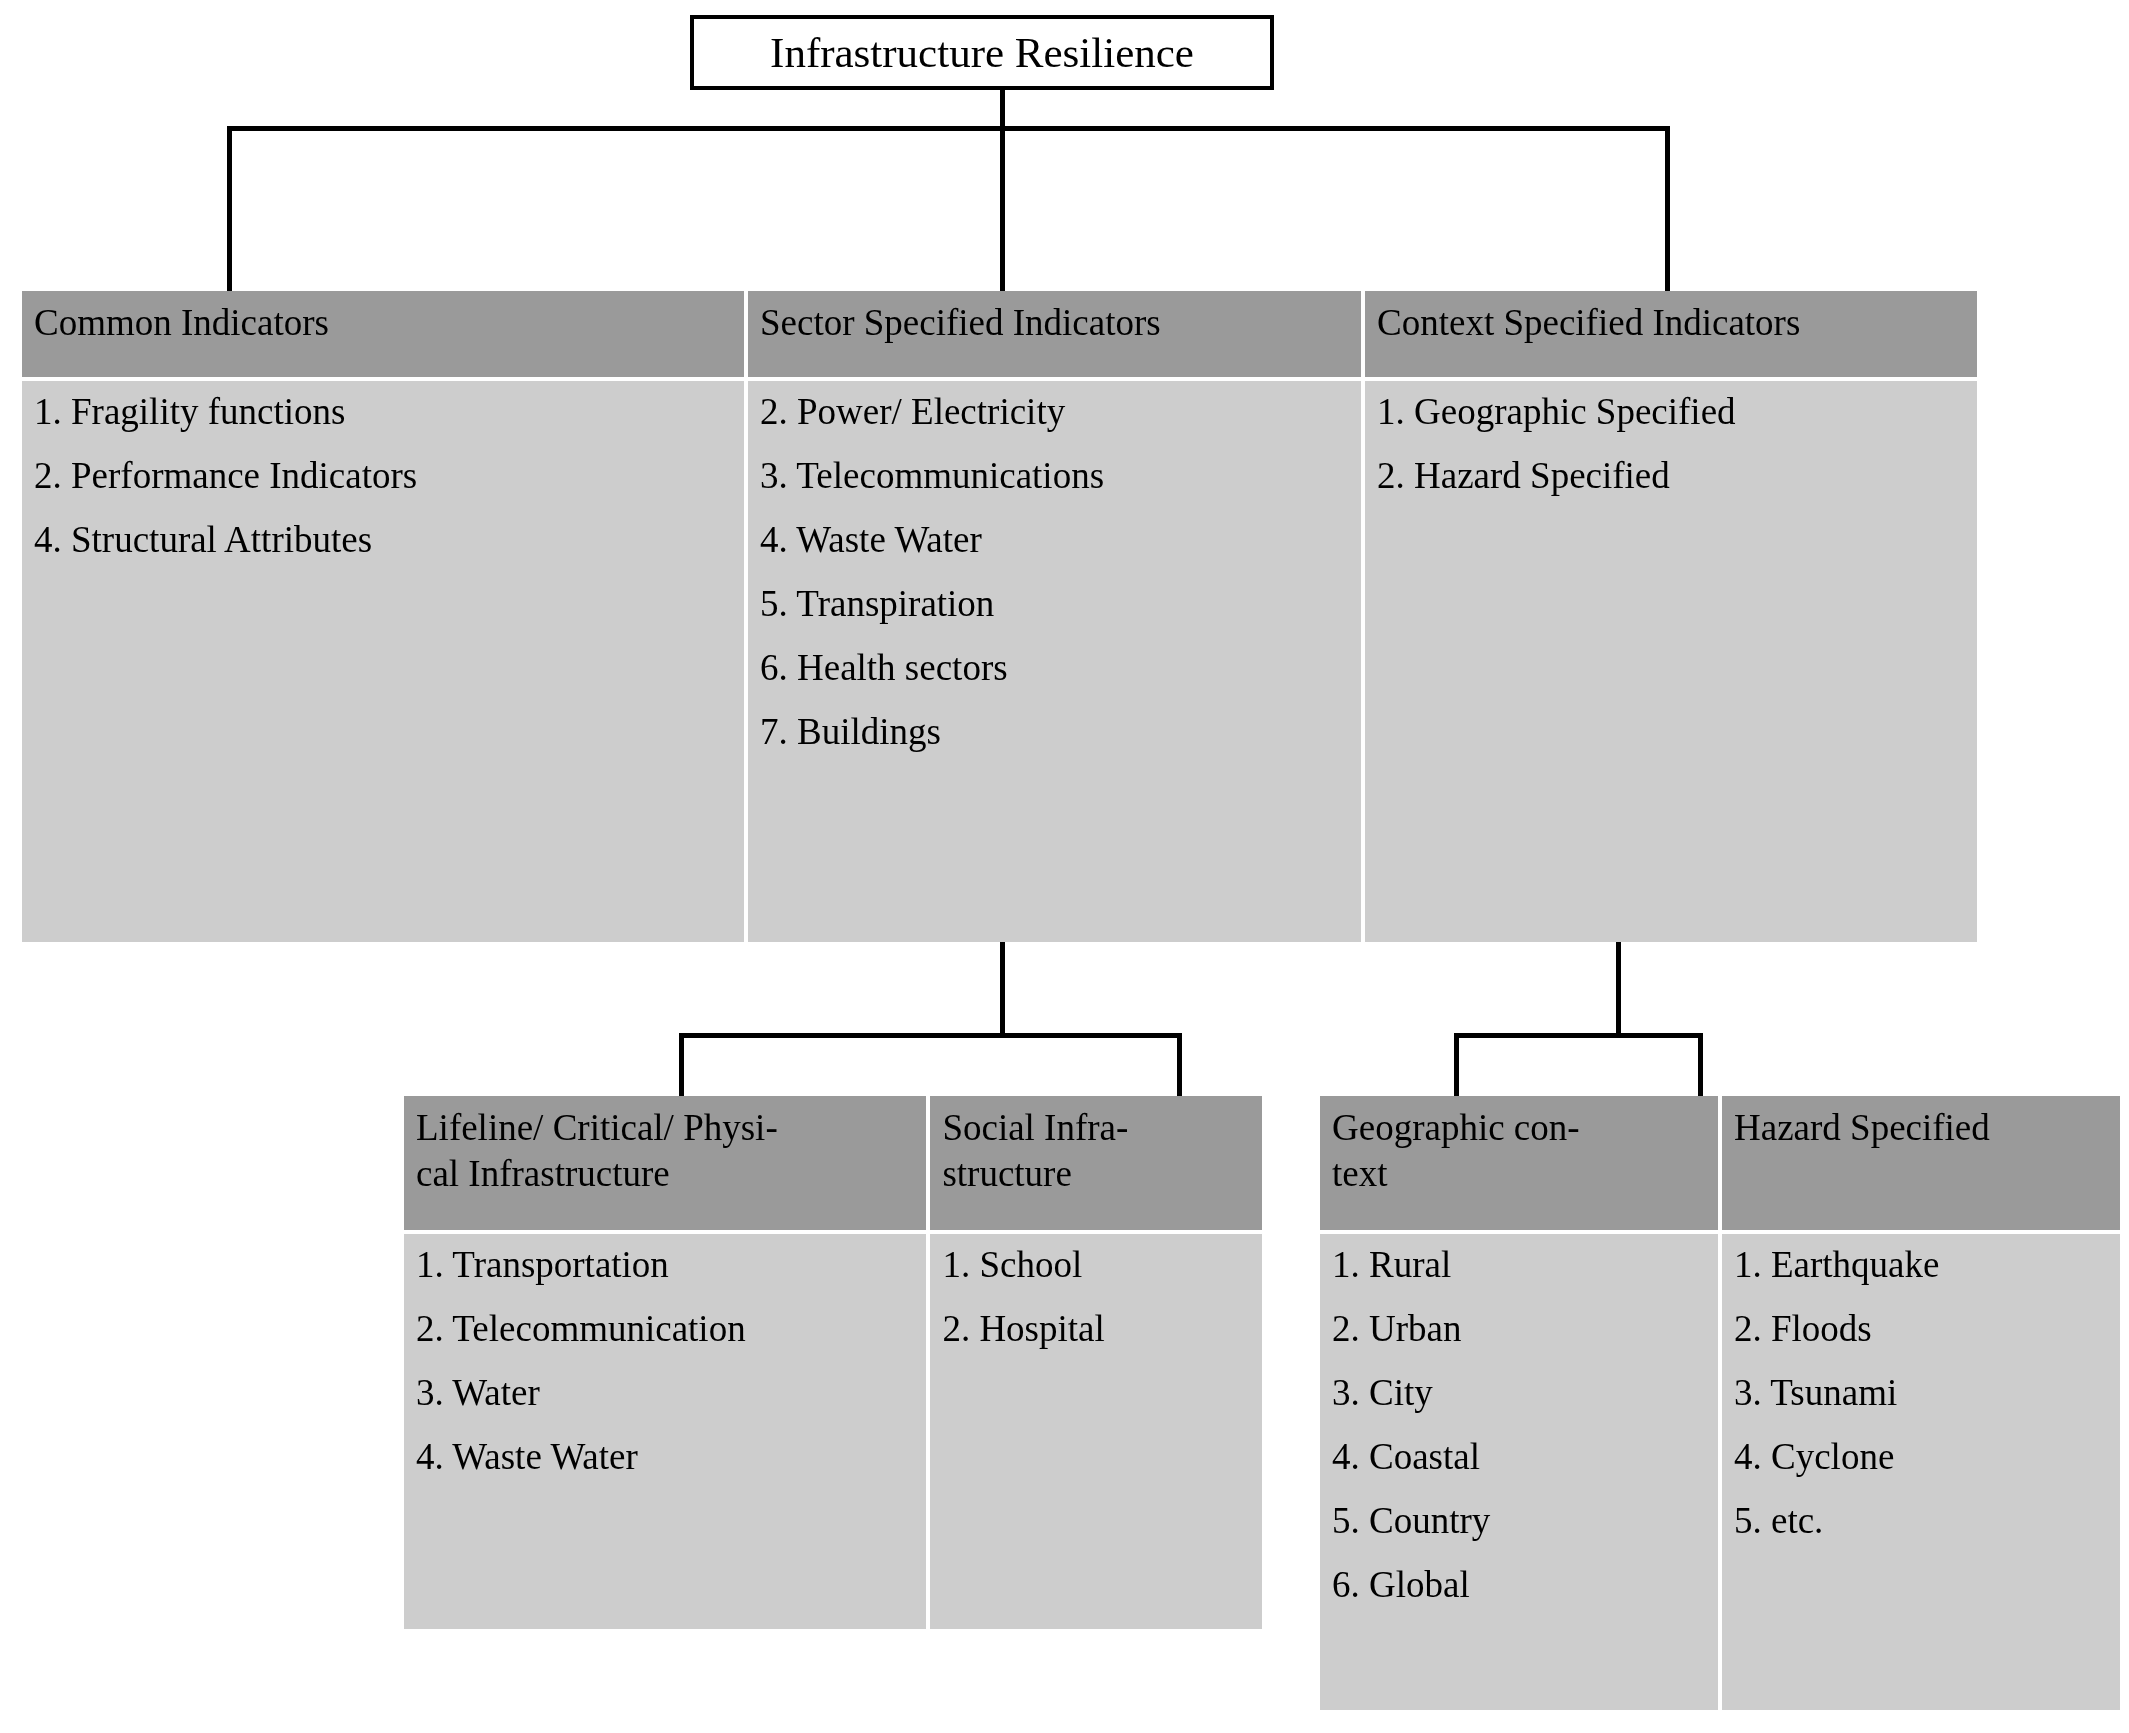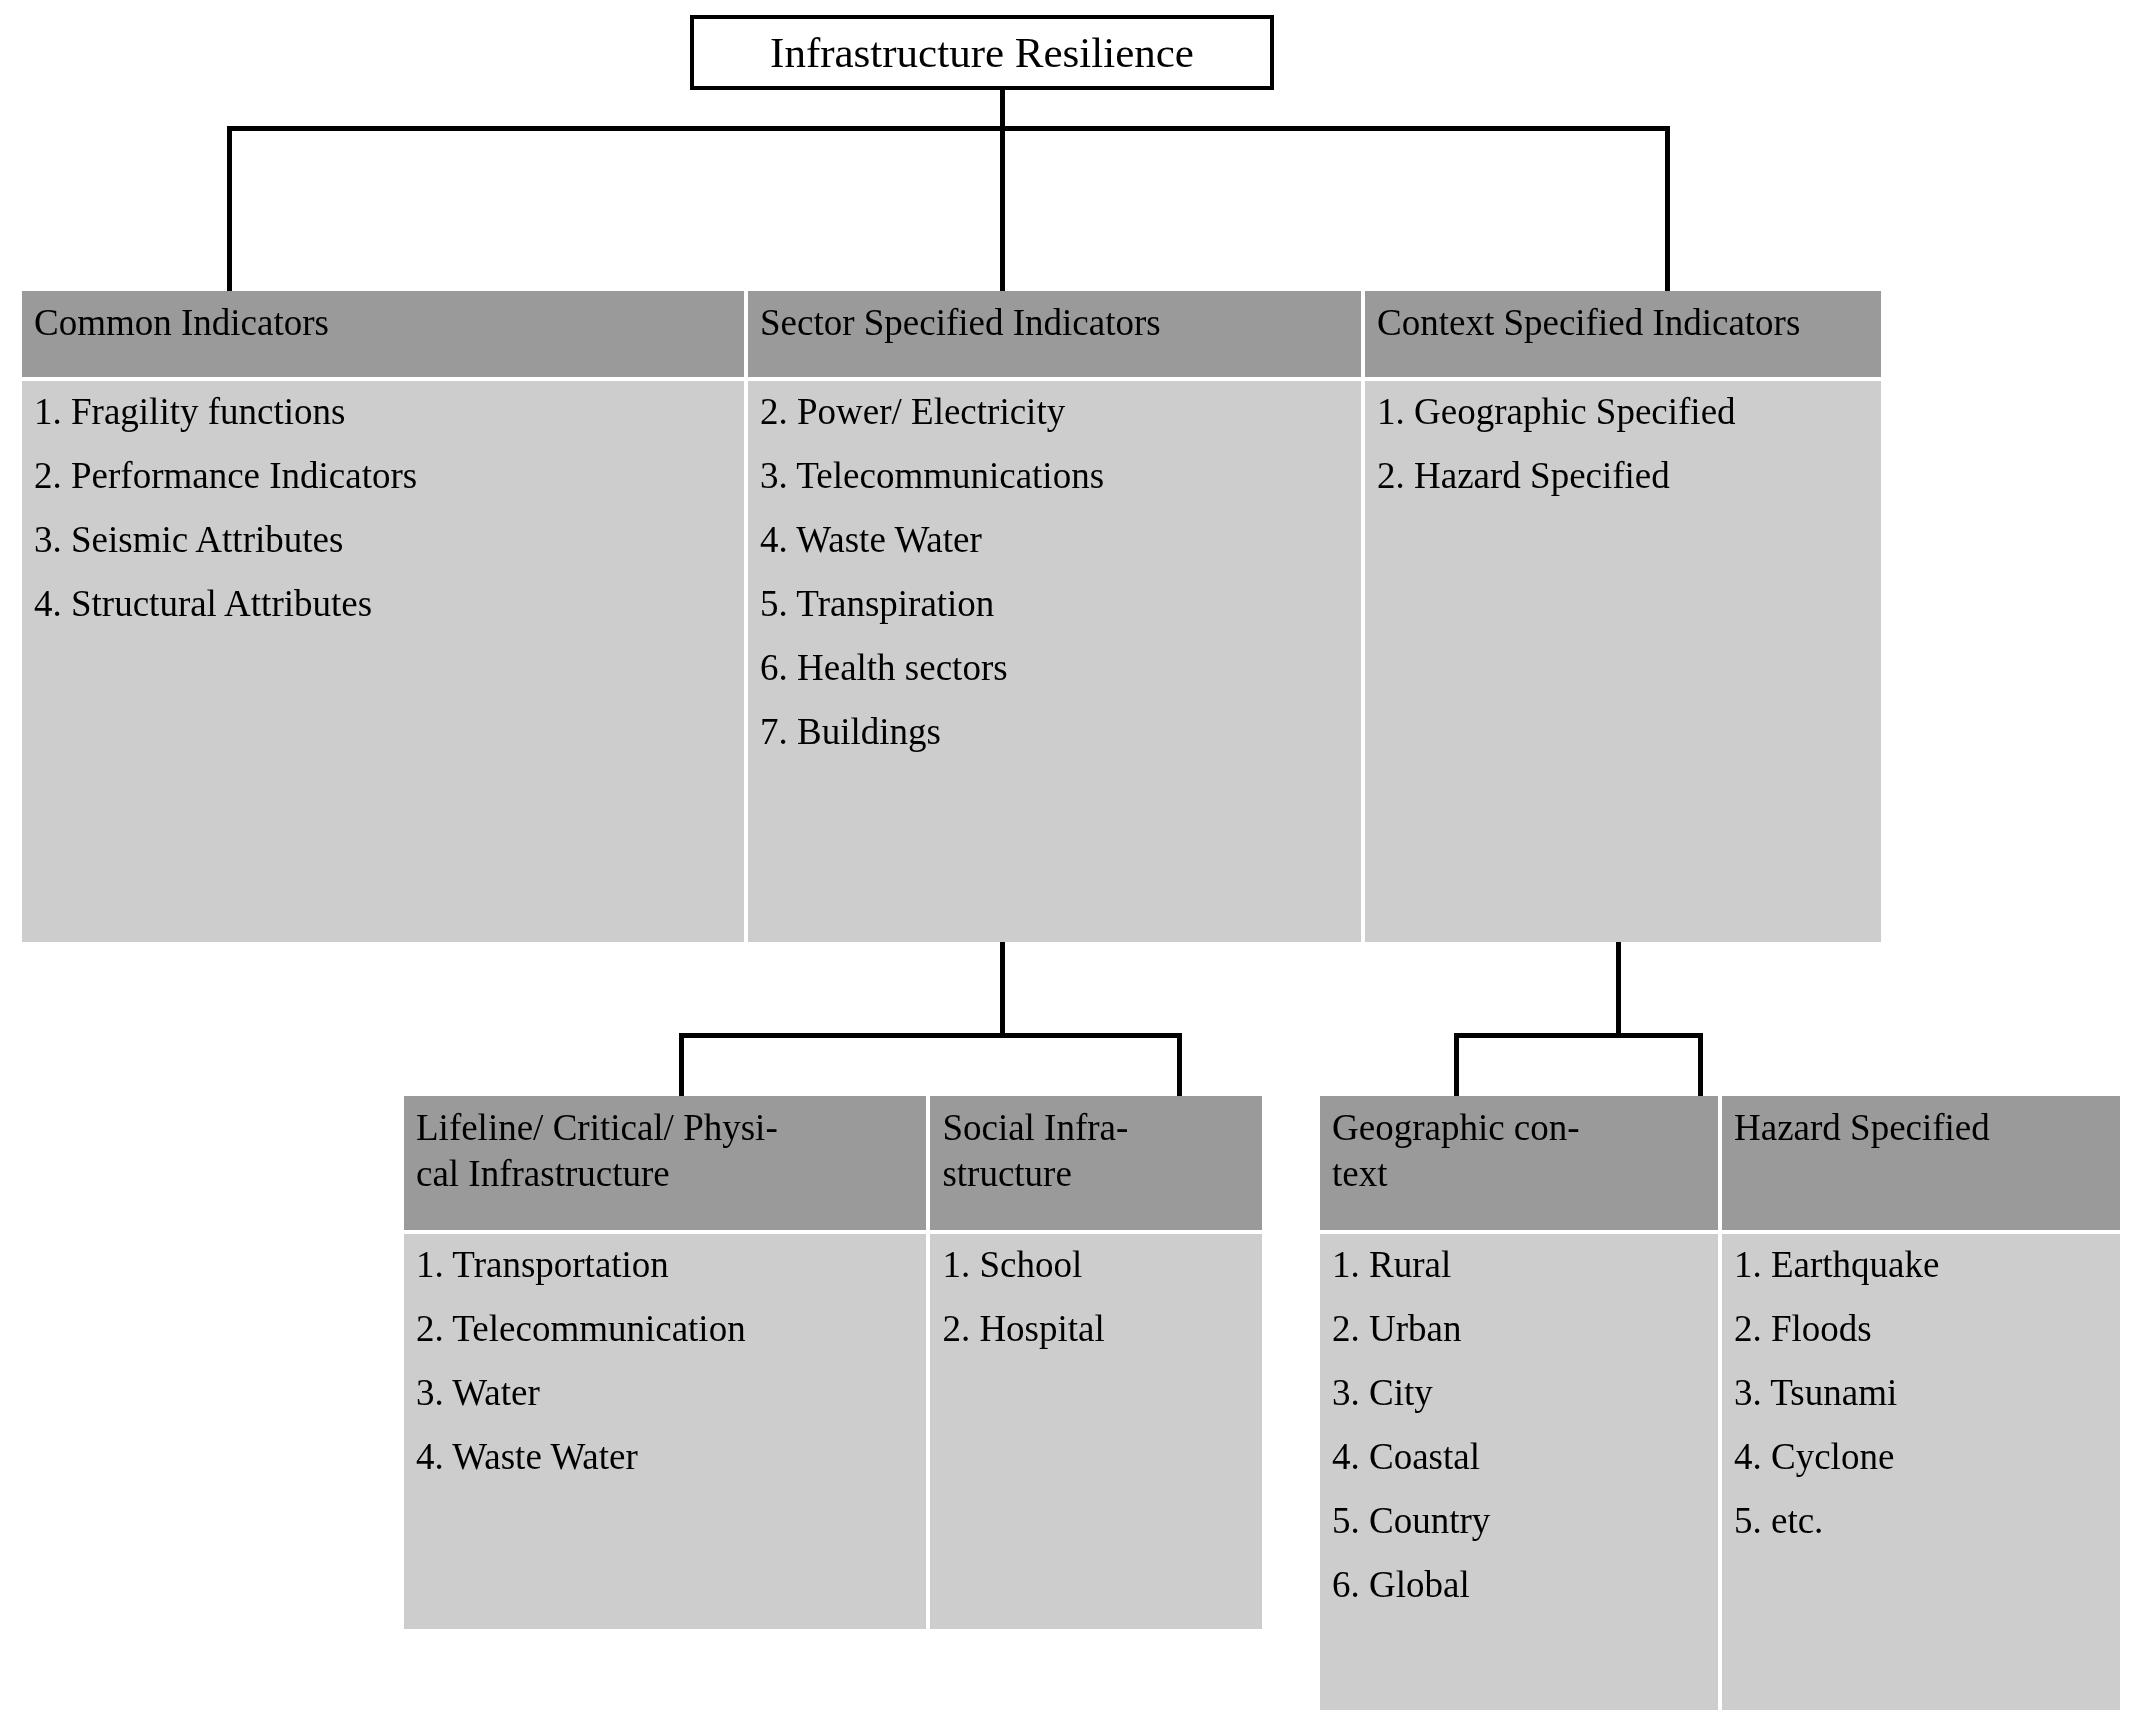--- a/index.html
+++ b/index.html
@@ -81,21 +81,21 @@
     margin-bottom: 27px;
     white-space: nowrap;
   }
   .col-body .item:last-child { margin-bottom: 0; }
 
   
   #main-table { left: 22px; top: 291px; width: 1955px; height: 651px; border-radius: 9px; }
   #main-table .col-head { height: 86px; }
   #main-table .c1 { width: 722px; }
   #main-table .c2 { width: 613px; }
-  #main-table .c3 { width: 516px; justify-content: center; }
+  #main-table .c3 { width: 612px; justify-content: center; }
 
   
   #left-sub-table { left: 404px; top: 1096px; width: 858px; height: 533px; }
   #left-sub-table .col-head { height: 134px; }
   #left-sub-table .c1 { width: 523px; }
   #left-sub-table .c2 { width: 332px; }
   #left-sub-table .col-body .item { margin-bottom: 27px; }
 
   
   #right-sub-table { left: 1313px; top: 1096px; width: 801px; height: 614px; padding-left: 7px; }
@@ -119,21 +119,20 @@
   <div class="ln ln-v" style="left:227px; top:126px; height:167px;"></div>
   <div class="ln ln-v" style="left:1000px; top:126px; height:167px;"></div>
   <div class="ln ln-v" style="left:1665px; top:126px; height:167px;"></div>
 
   <div class="tbl" id="main-table">
     <div class="col c1">
       <div class="col-head">Common Indicators</div>
       <div class="col-body">
         <div class="item">1. Fragility functions</div>
         <div class="item">2. Performance Indicators</div>
-        <div class="item">3. Seismic Attributes</div>
         <div class="item">4. Structural Attributes</div>
       </div>
     </div>
     <div class="col c2">
       <div class="col-head">Sector Specified Indicators</div>
       <div class="col-body">
         <div class="item">2. Power/ Electricity</div>
         <div class="item">3. Telecommunications</div>
         <div class="item">4. Waste Water</div>
         <div class="item">5. Transpiration</div>

